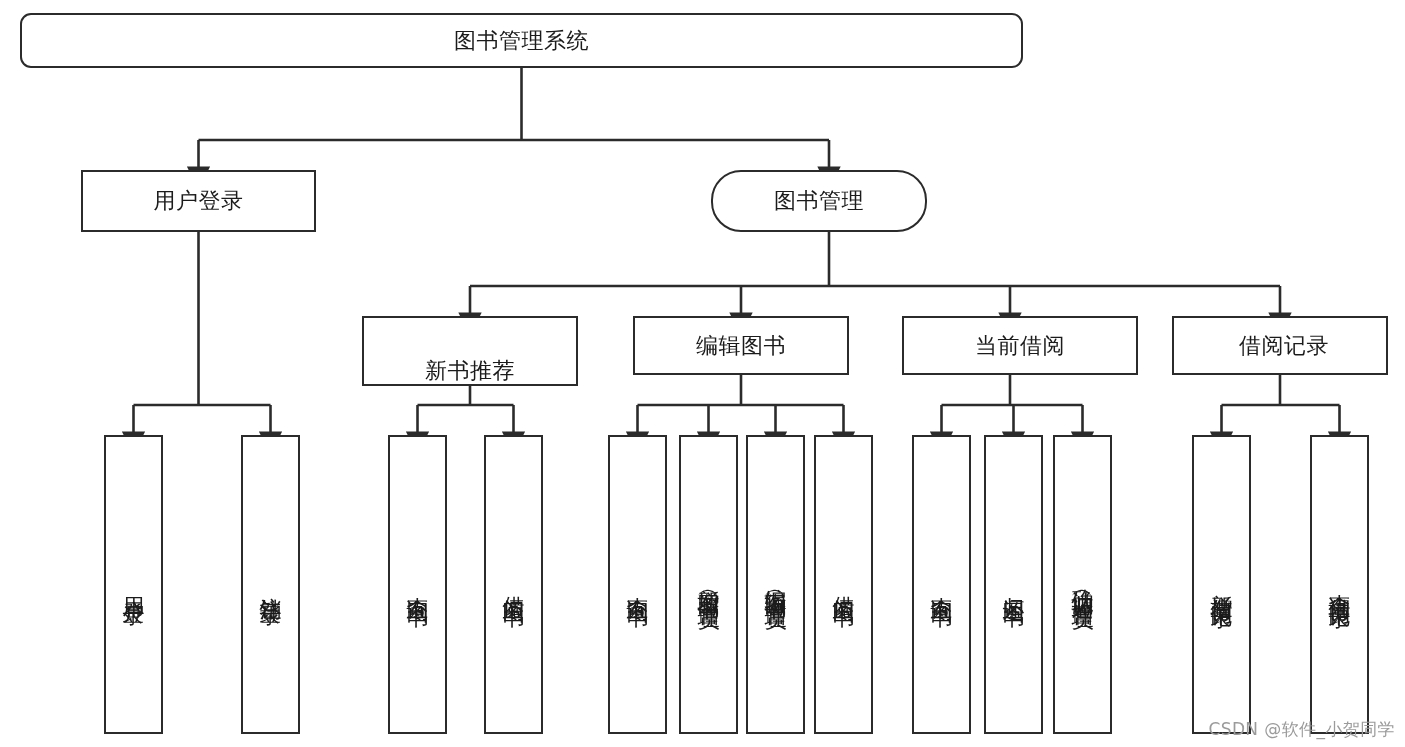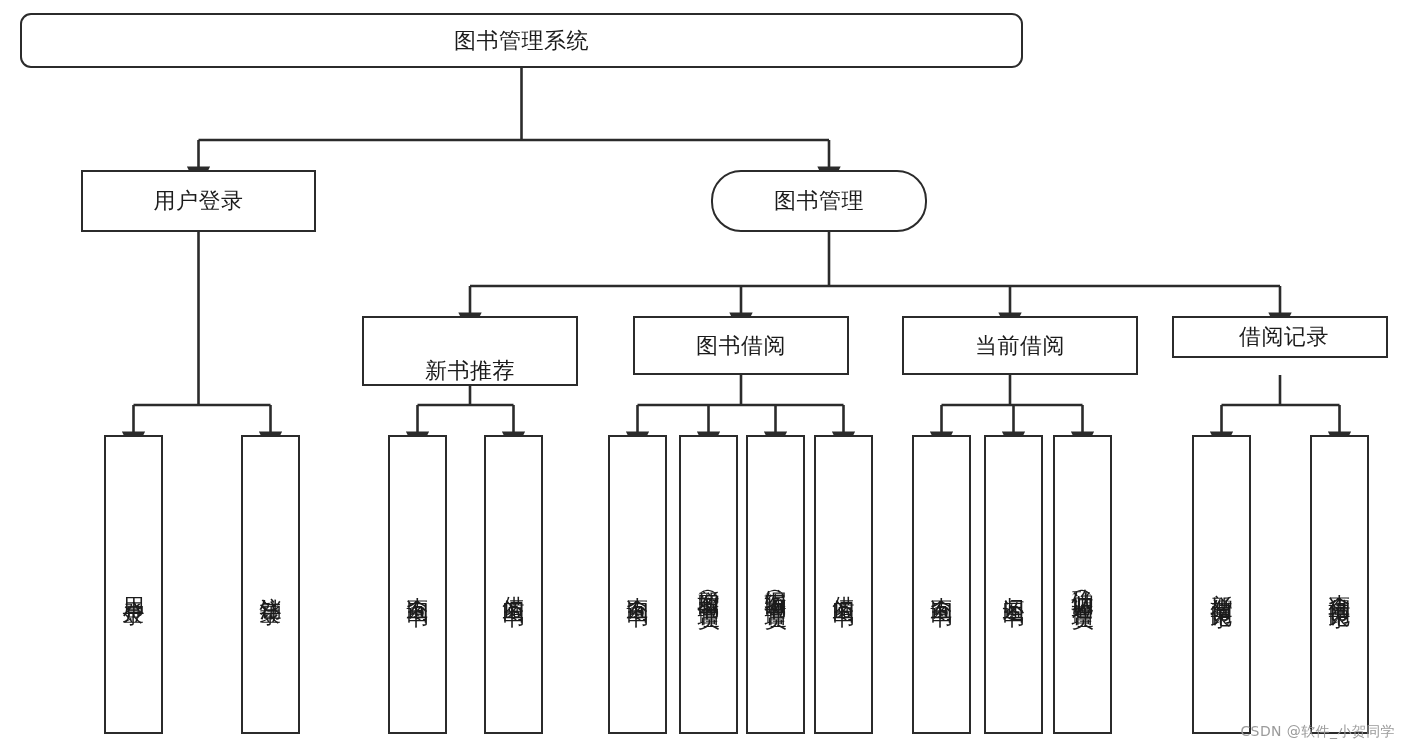--- a/index.html
+++ b/index.html
@@ -56,21 +56,21 @@
     font-size: 22px;
     letter-spacing: 3px;
     line-height: 1;
     max-height: 100%;
     white-space: nowrap;
   }
   .watermark {
     position: absolute;
     right: 10px;
     bottom: 6px;
-    font-size: 14px;
+    font-size: 17px;
     color: #9b9b9b;
     white-space: nowrap;
     letter-spacing: 0.4px;
     pointer-events: none;
   }
 </style>
 </head>
 <body>
 
 <div id="diagram-root">
@@ -125,26 +125,26 @@
       <div class="node-box horizontal" style="left: 81px; top: 170px; width: 235px; height: 62px;">
         <div class="node-label">用户登录</div>
       </div>
       <div class="node-box horizontal" style="left: 711px; top: 170px; width: 216px; height: 62px; border-radius: 30px;">
         <div class="node-label">图书管理</div>
       </div>
       <div class="node-box horizontal" style="left: 362px; top: 316px; width: 216px; height: 70px; align-items: flex-end;">
         <div class="node-label">新书推荐</div>
       </div>
       <div class="node-box horizontal" style="left: 633px; top: 316px; width: 216px; height: 59px;">
-        <div class="node-label">图书借阅</div>
+        <div class="node-label">编辑图书</div>
       </div>
       <div class="node-box horizontal" style="left: 902px; top: 316px; width: 236px; height: 59px;">
         <div class="node-label">当前借阅</div>
       </div>
-      <div class="node-box horizontal" style="left: 1172px; top: 316px; width: 216px; height: 42px; padding-left: 8px;">
+      <div class="node-box horizontal" style="left: 1172px; top: 316px; width: 216px; height: 59px; padding-left: 8px;">
         <div class="node-label">借阅记录</div>
       </div>
       <div class="node-box vertical" style="left: 104px; top: 435px; width: 59px; height: 299px;">
         <div class="node-label">用户登录</div>
       </div>
       <div class="node-box vertical" style="left: 241px; top: 435px; width: 59px; height: 299px;">
         <div class="node-label">注销登录</div>
       </div>
       <div class="node-box vertical" style="left: 388px; top: 435px; width: 59px; height: 299px;">
         <div class="node-label">查询图书</div>

